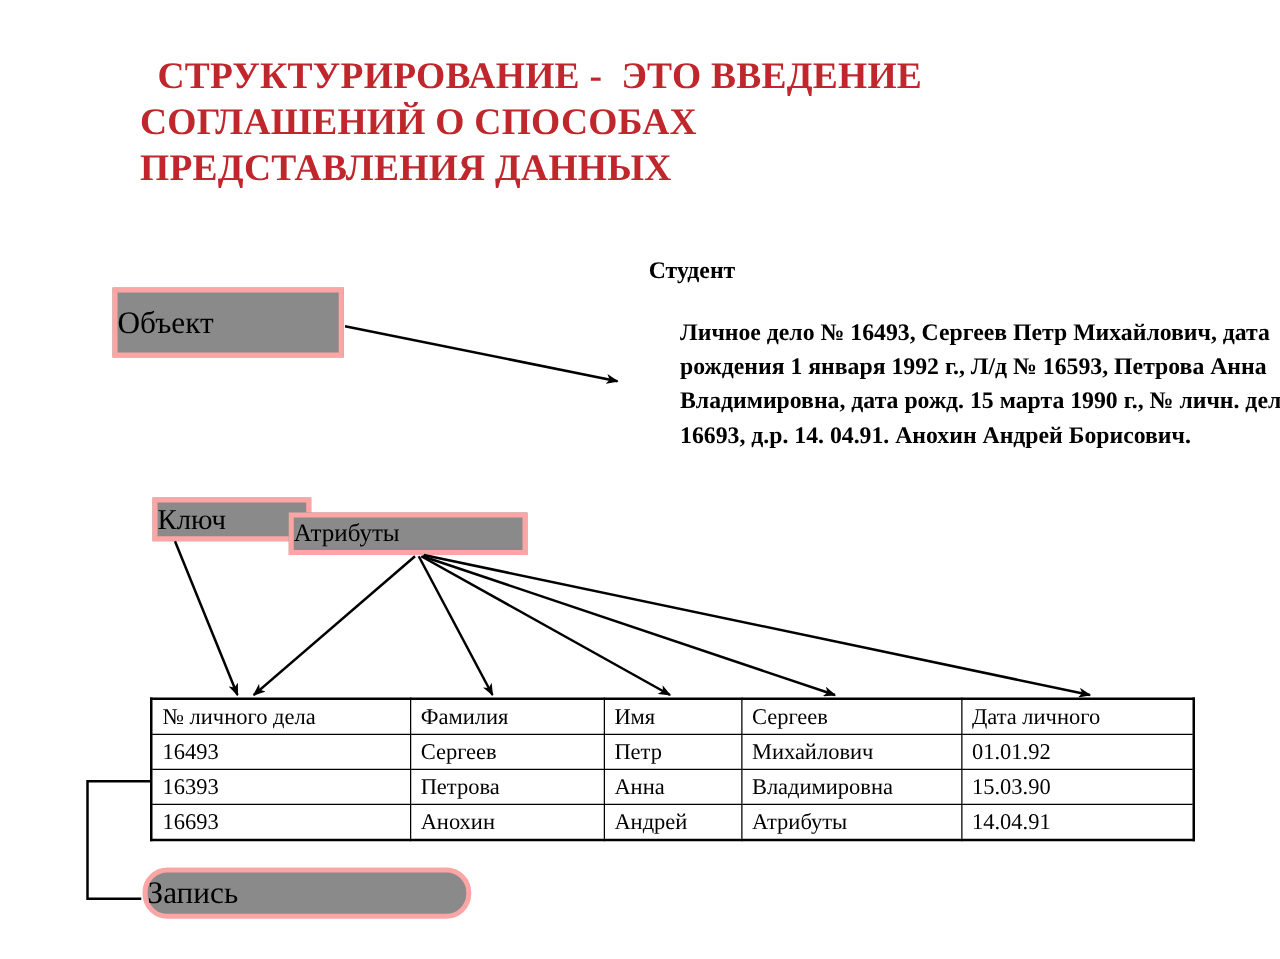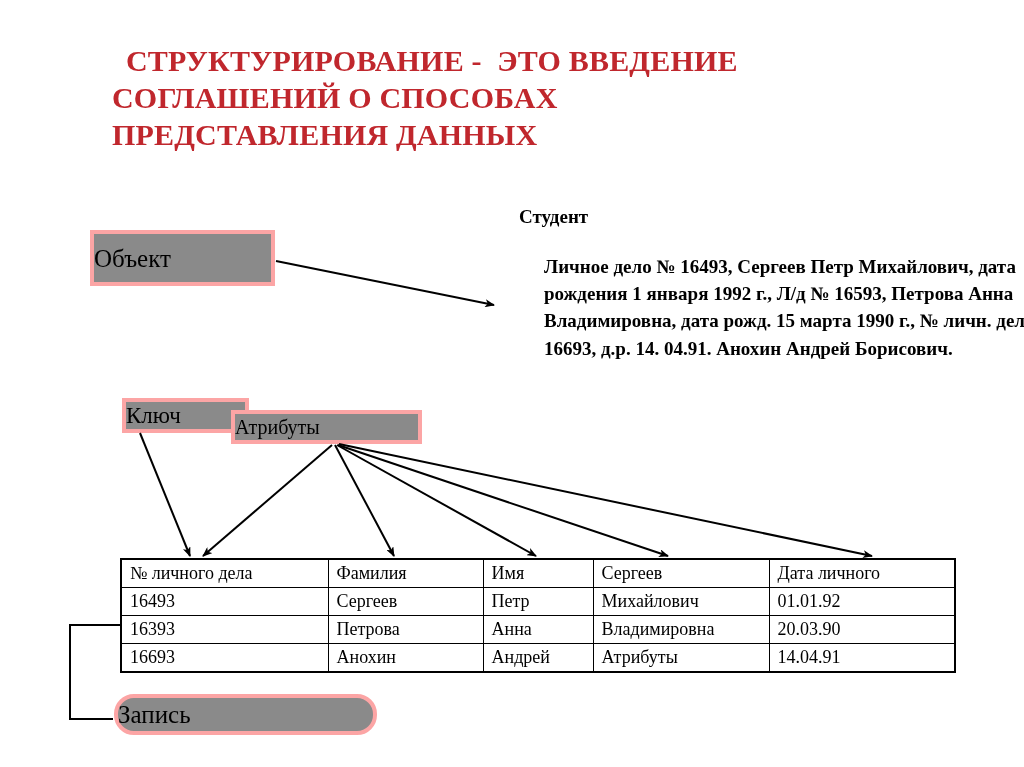--- a/index.html
+++ b/index.html
@@ -191,21 +191,21 @@
         <td>Сергеев</td>
         <td>Петр</td>
         <td>Михайлович</td>
         <td>01.01.92</td>
       </tr>
       <tr>
         <td>16393</td>
         <td>Петрова</td>
         <td>Анна</td>
         <td>Владимировна</td>
-        <td>20.03.90</td>
+        <td>15.03.90</td>
       </tr>
       <tr>
         <td>16693</td>
         <td>Анохин</td>
         <td>Андрей</td>
         <td>Атрибуты</td>
         <td>14.04.91</td>
       </tr>
     </tbody>
   </table>

